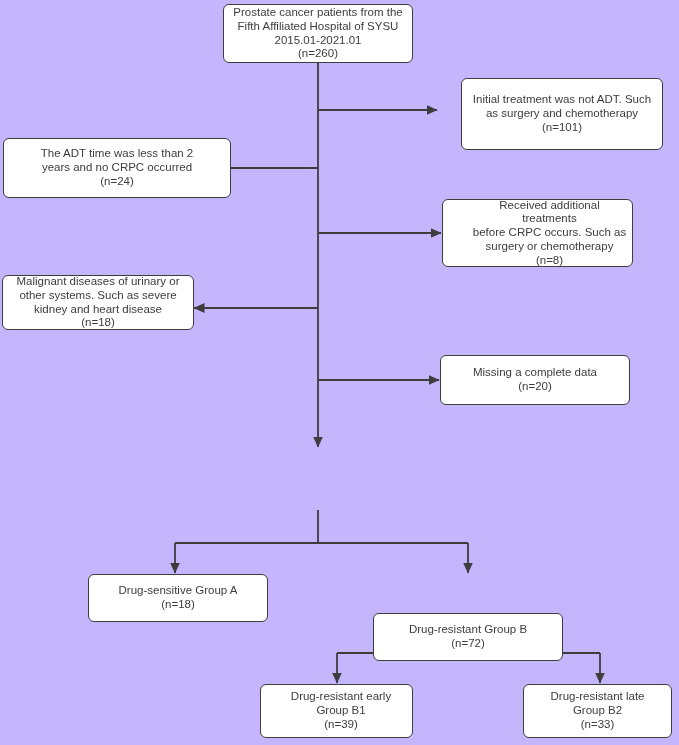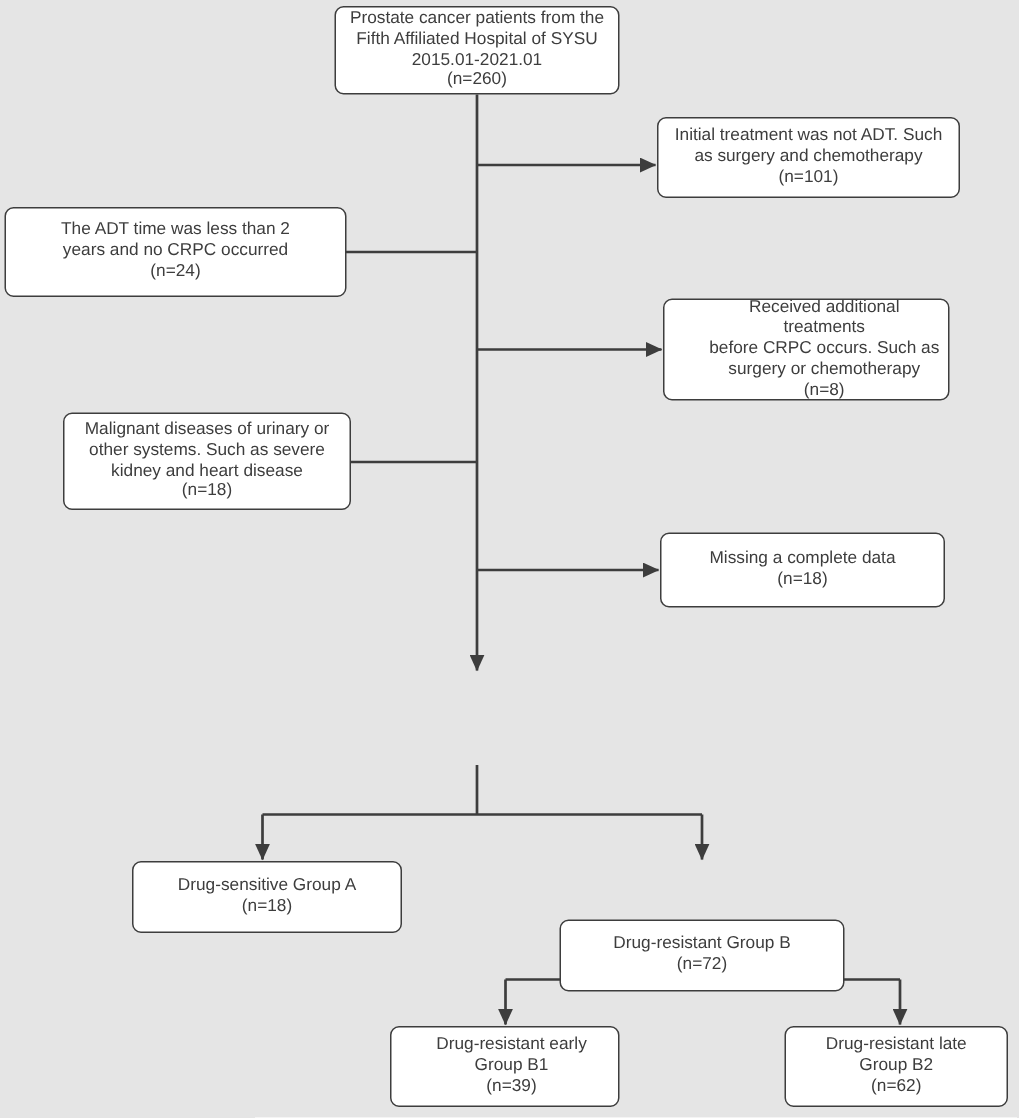--- a/index.html
+++ b/index.html
@@ -4,21 +4,21 @@
 <style>
   html, body {
     margin: 0;
     padding: 0;
     background: #ffffff;
   }
   .canvas {
     position: relative;
     width: 679px;
     height: 745px;
-    background: #e5e5e5;
+    background: #c4b5fd;
     font-family: "Liberation Sans", "DejaVu Sans", sans-serif;
     overflow: hidden;
   }
   .connectors {
     position: absolute;
     left: 0;
     top: 0;
     width: 679px;
     height: 745px;
   }
@@ -69,49 +69,49 @@
     <path d="M600,653 L600,683" fill="none" stroke="#3d3d3d" stroke-width="1.8" marker-end="url(#arrow)"></path>
   </svg>
 
   <div class="node" style="left:223px; top:4px;   width:190px; height:59px;">
     <span class="txt">Prostate cancer patients from the
 Fifth Affiliated Hospital of SYSU
 2015.01-2021.01
 (n=260)</span>
   </div>
 
-  <div class="node" style="left:438px; top:78px;  width:202px; height:54px;text-align:center;">
+  <div class="node" style="left:461px; top:78px;  width:202px; height:72px;text-align:center;">
     <span class="txt">Initial treatment was not ADT. Such
 as surgery and chemotherapy
 (n=101)</span>
   </div>
 
   <div class="node" style="left:3px;   top:138px; width:228px; height:60px;">
     <span class="txt">The ADT time was less than 2
 years and no CRPC occurred
 (n=24)</span>
   </div>
 
   <div class="node" style="left:442px; top:199px; width:191px; height:68px;padding-left:28px;">
     <span class="txt">Received additional treatments
 before CRPC occurs. Such as
 surgery or chemotherapy
 (n=8)</span>
   </div>
 
-  <div class="node" style="left:2px;   top:275px; width:192px; height:65px;margin-left:40px;">
+  <div class="node" style="left:2px;   top:275px; width:192px; height:55px;">
     <span class="txt">Malignant diseases of urinary or
 other systems. Such as severe
 kidney and heart disease
 (n=18)</span>
   </div>
 
   <div class="node" style="left:440px; top:355px; width:190px; height:50px;">
     <span class="txt">Missing a complete data
-(n=18)</span>
+(n=20)</span>
   </div>
 
 
   <div class="node" style="left:88px;  top:574px; width:180px; height:48px;">
     <span class="txt">Drug-sensitive  Group A
 (n=18)</span>
   </div>
 
   <div class="node" style="left:373px; top:574px; width:190px; height:48px;margin-top:39px;">
     <span class="txt">Drug-resistant Group B
@@ -120,16 +120,16 @@
 
   <div class="node" style="left:260px; top:684px; width:153px; height:54px;padding-left:13px;">
     <span class="txt">Drug-resistant  early
 Group B1
 (n=39)</span>
   </div>
 
   <div class="node" style="left:523px; top:684px; width:149px; height:54px;">
     <span class="txt">Drug-resistant  late
 Group B2
-(n=62)</span>
+(n=33)</span>
   </div>
 
 </div>
 
 </body></html>

